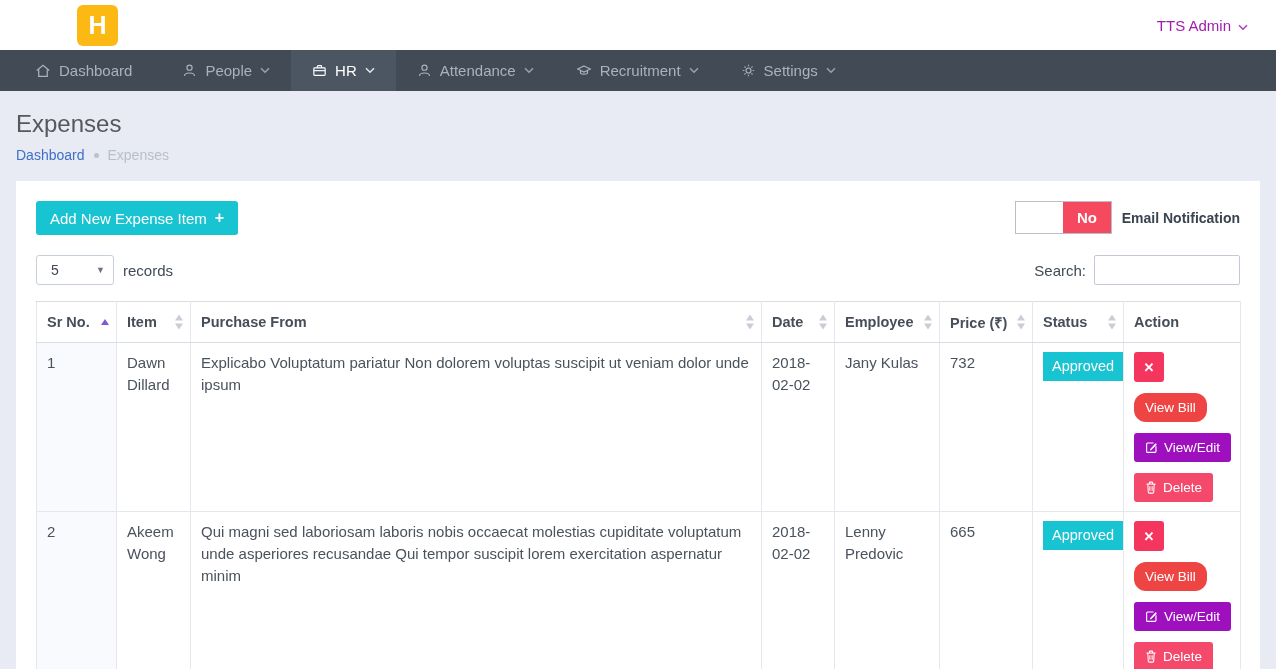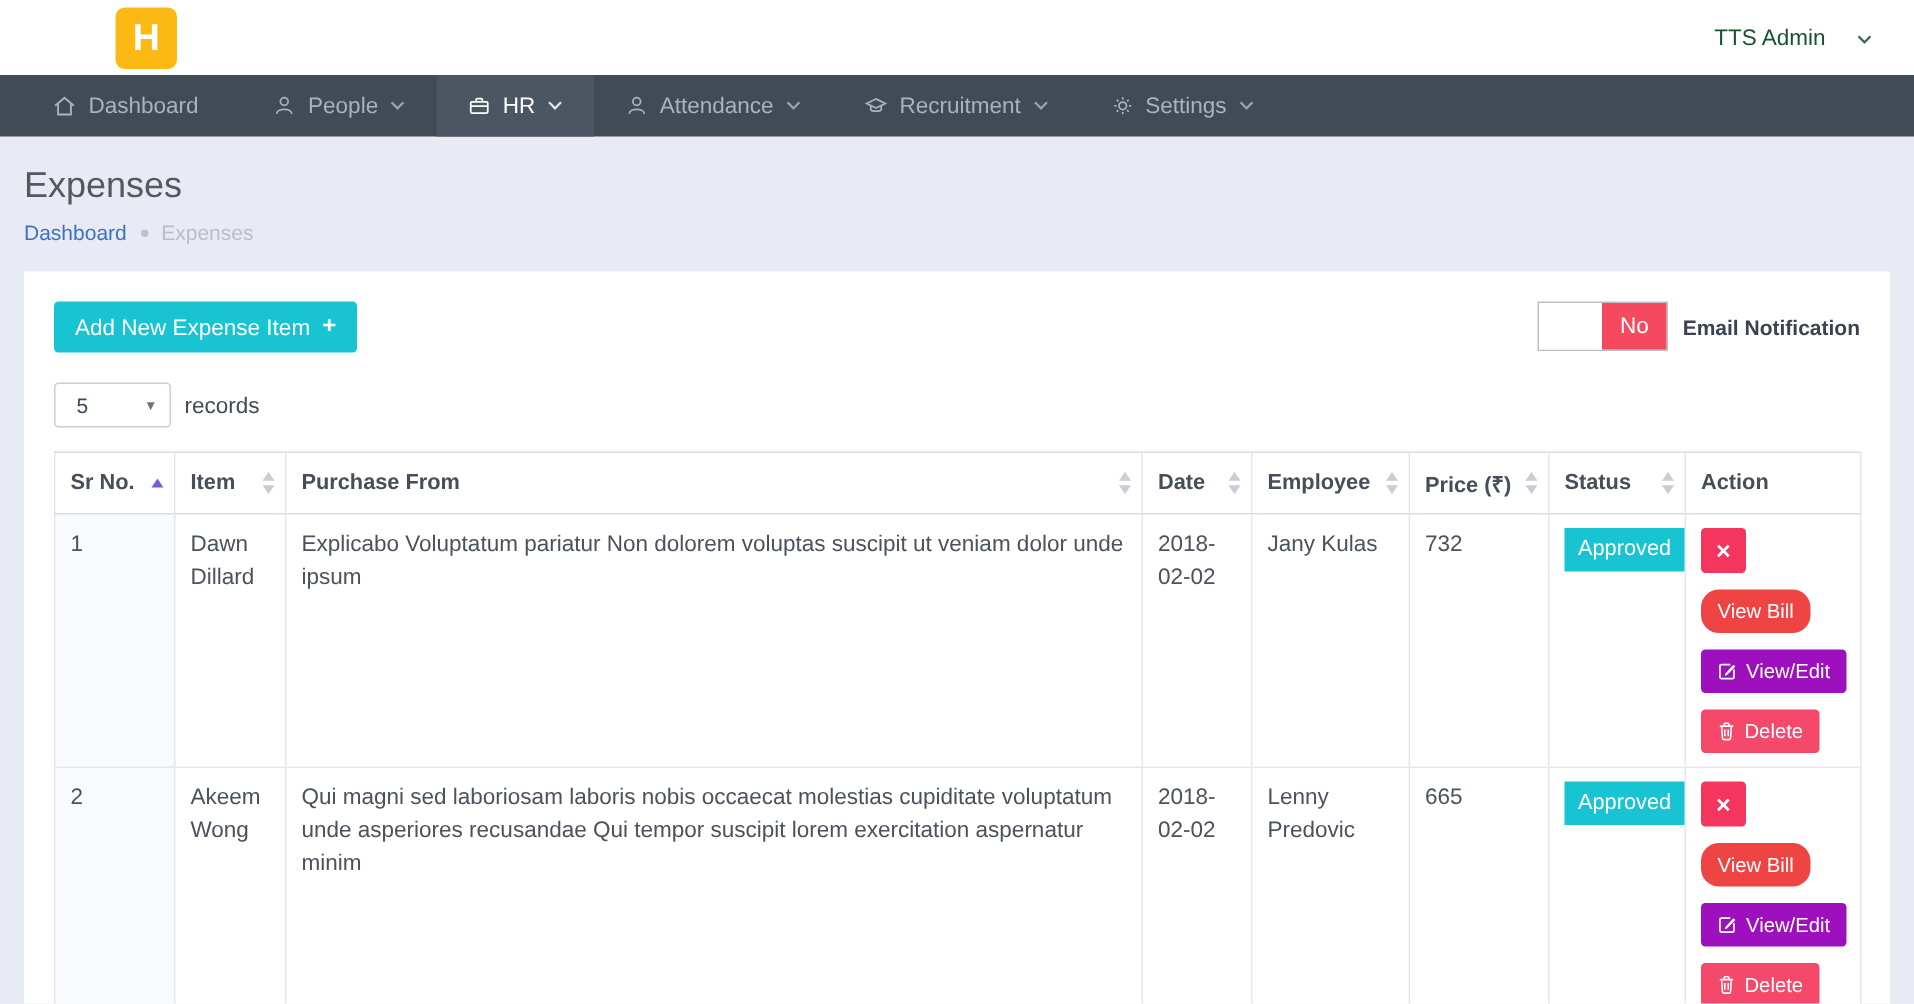--- a/index.html
+++ b/index.html
@@ -3,21 +3,21 @@
 <meta charset="utf-8">
 <style>
   * { margin:0; padding:0; box-sizing:border-box; }
   html,body { width:1276px; height:669px; overflow:hidden; background:#e8eaf4;
     font-family:"Liberation Sans", sans-serif; }
 
   
   .topbar { height:50px; background:#ffffff; display:flex; align-items:center; justify-content:space-between; }
   .logo { width:41px; height:41px; margin-left:77px; background:#fcb813; border-radius:6px;
     display:flex; align-items:center; justify-content:center; color:#fff; font-size:25px; font-weight:bold; }
-  .user-menu { margin-right:28px; color:#14532d; font-size:15px; display:flex; align-items:center; gap:21px; cursor:pointer; }
+  .user-menu { margin-right:28px; color:#a21caf; font-size:15px; display:flex; align-items:center; gap:7px; cursor:pointer; }
 
   
   .navbar { height:41px; background:#414a55; display:flex; align-items:stretch; padding-left:14px; }
   .nav-item { display:flex; align-items:center; gap:8px; padding:0 21px; color:#a9b3bf; font-size:15px; cursor:pointer; }
   .nav-item.active { background:#4c5562; color:#ffffff; }
   .nav-item svg { display:block; }
   .chev { opacity:.85; }
 
   
   .page-head { padding:19px 16px 0 16px; }
@@ -28,21 +28,21 @@
   .bc-current { color:#b9bfc9; }
 
   
   .card { margin:18px 16px 0 16px; background:#fff; padding:20px; height:600px; }
 
   .toolbar-row1 { display:flex; align-items:flex-start; justify-content:space-between; }
   .btn-add { background:#18c3d2; color:#fff; border:none; font-size:15px; padding:8px 14px;
     border-radius:3px; cursor:pointer; display:flex; align-items:center; gap:8px; font-family:inherit; }
   .btn-add .plus { font-weight:bold; font-size:16px; }
   .toggle-group { display:flex; align-items:center; gap:10px; }
-  .toggle { width:87px; height:33px; border:1px solid #b9bfc7; display:flex; cursor:pointer; background:#fff; }
+  .toggle { width:97px; height:33px; border:1px solid #b9bfc7; display:flex; cursor:pointer; background:#fff;font-weight:bold; }
   .toggle-off { flex:1; background:#fff; }
   .toggle-on { flex:1; background:#f5495f; color:#fff; font-size:15px; display:flex; align-items:center; justify-content:center; }
   .toggle-label { font-size:14px; font-weight:bold; color:#3a4350; }
 
   .toolbar-row2 { display:flex; align-items:center; justify-content:space-between; margin-top:20px; }
   .records-wrap { display:flex; align-items:center; gap:9px; font-size:15px; color:#414a55; }
   .select-box { width:78px; height:30px; border:1px solid #c7cfdb; border-radius:3px; background:#fff;
     display:flex; align-items:center; justify-content:space-between; padding:0 8px 0 14px; cursor:pointer; }
   .select-value { font-size:14px; color:#3f4855; }
   .select-arrow { font-size:9px; color:#6b7280; }
@@ -208,20 +208,24 @@
     </div>
   </div>
 
   <div class="toolbar-row2">
     <div class="records-wrap">
       <div class="select-box">
         <span class="select-value">5</span>
         <span class="select-arrow">▼</span>
       </div>
       <span>records</span>
+    </div>
+    <div class="search-wrap">
+      <span>Search:</span>
+      <input class="search-input" type="text" value="" style="">
     </div>
   </div>
 
   <table>
     <colgroup>
       <col class="col-sr">
         <col class="col-item">
         <col class="col-pf">
         <col class="col-date">
       <col class="col-emp">

